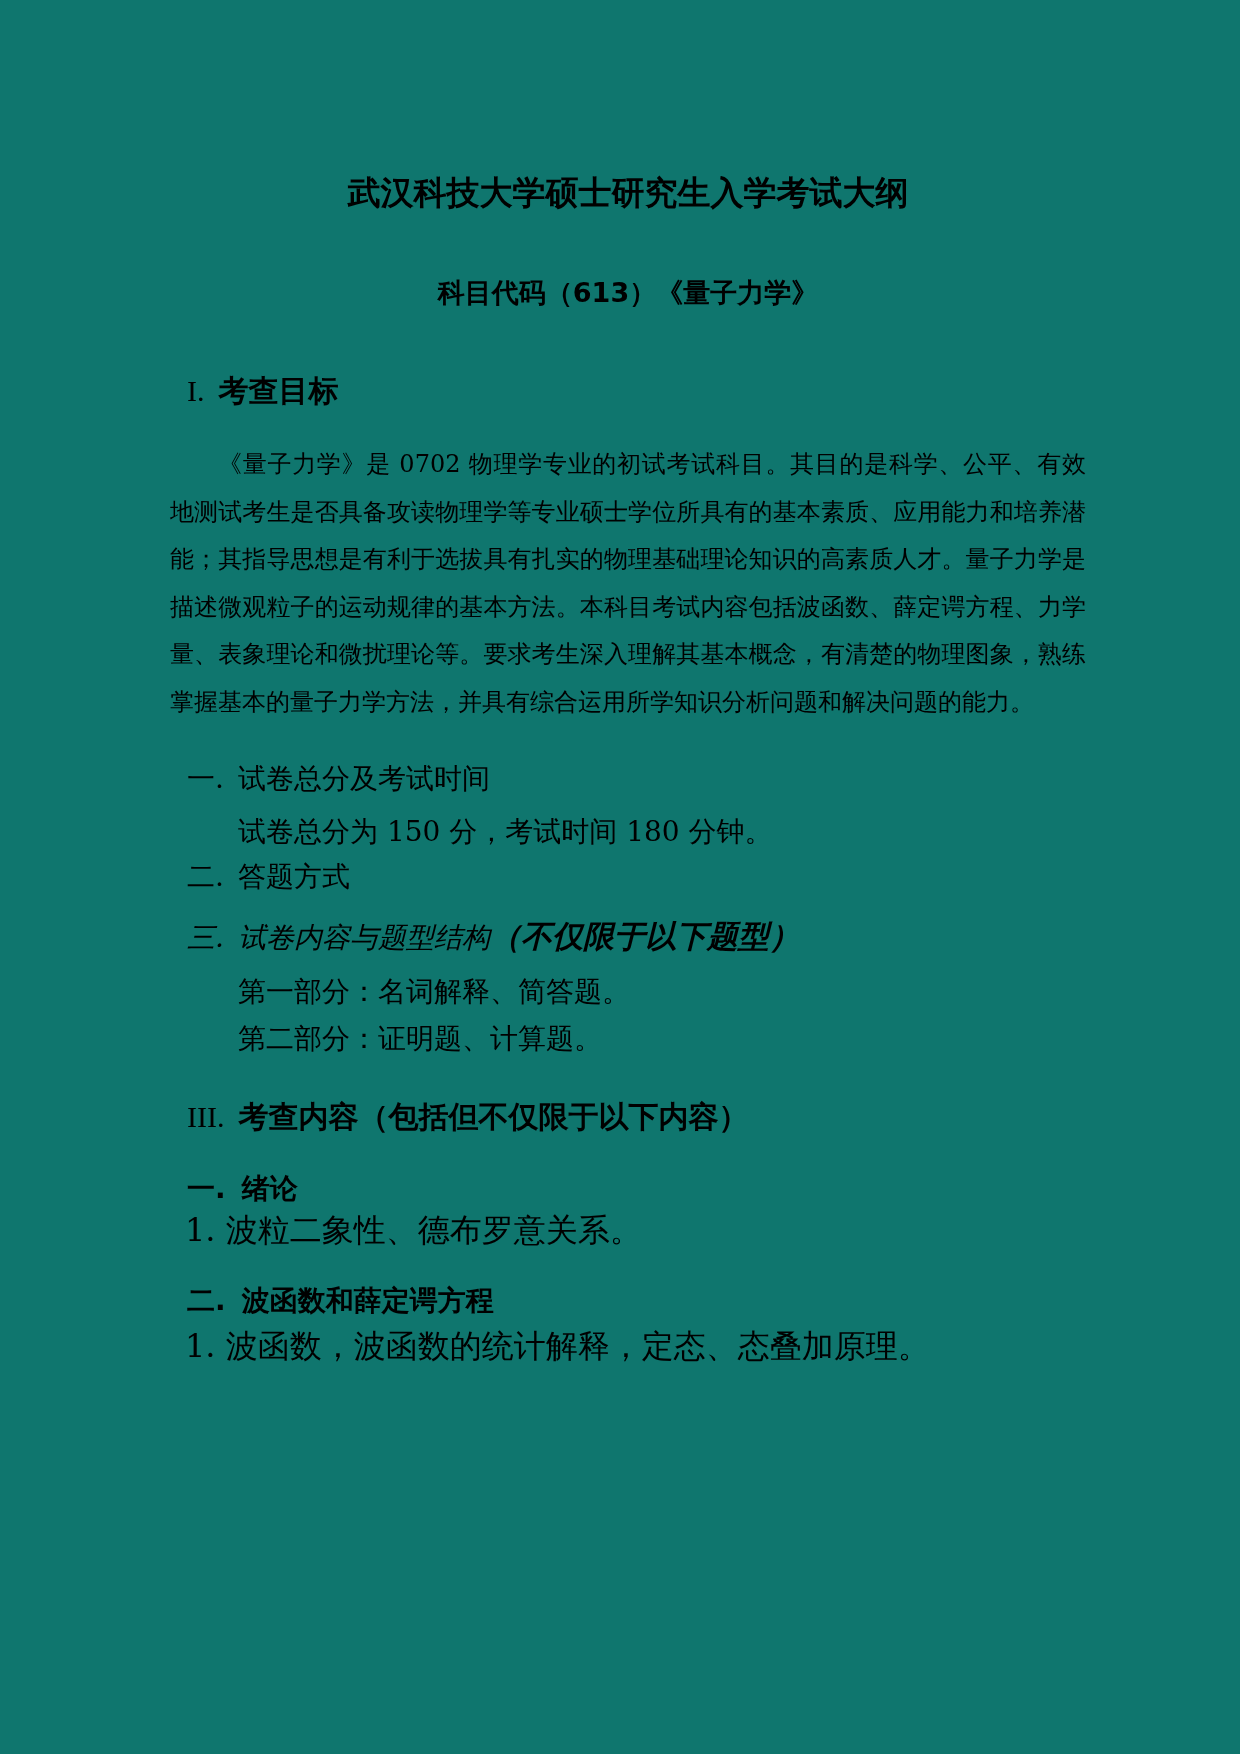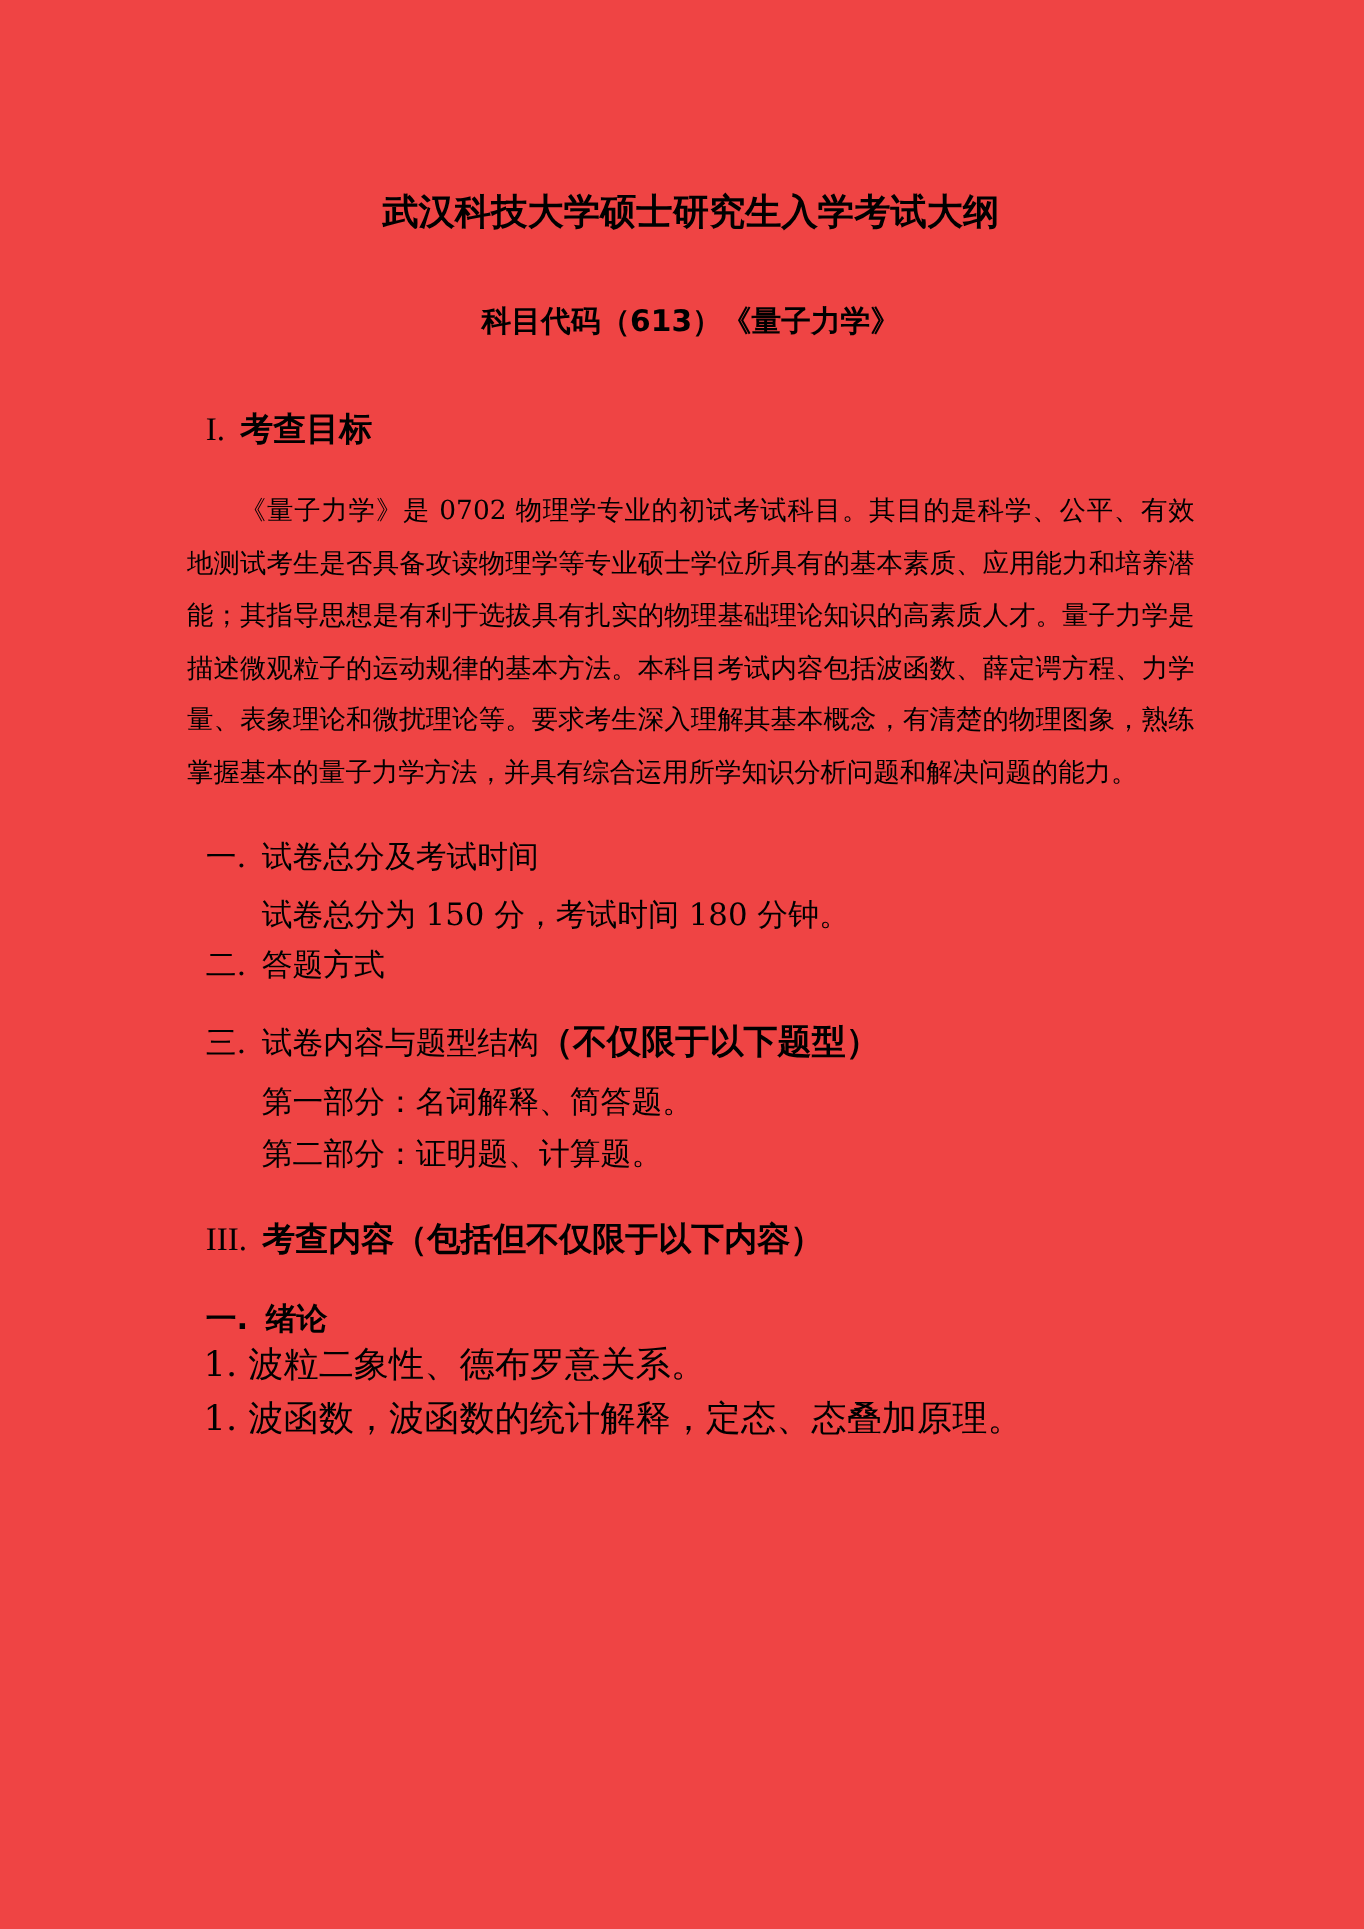--- a/index.html
+++ b/index.html
@@ -1,20 +1,20 @@
 <!DOCTYPE html>
 <html><head>
 <meta charset="utf-8">
 <style>
   html,body { margin:0; padding:0; }
   body { background:#ffffff; }
   .page {
     position:relative;
     width:1240px; height:1754px;
-    background:#ef4444;
+    background:#0f766e;
     color:#000000;
     font-family:"DejaVu Serif","Liberation Serif",serif;
     overflow:hidden;
   }
   .content {
     position:absolute;
     left:170px; top:0;
     width:916px;
   }
   .doc-title {
@@ -51,21 +51,21 @@
     font-size:24px; line-height:47.5px;
     text-align:justify;
     text-indent:2em;
   }
   .list-item {
     margin-left:17px;
     font-size:28px; line-height:47.5px;
   }
   .li-1 { margin-top:29px; }
   .li-2 { margin-top:-2px; }
-  .li-3 { margin-top:21px; line-height:50px; }
+  .li-3 { margin-top:10px; line-height:50px;font-style:italic; }
   .item-label { margin-right:14px; }
   .bold-note {
     font-family:"DejaVu Sans","Liberation Sans",sans-serif;
     font-weight:bold;
     font-size:31px;
   }
   .detail {
     margin-left:68px;
     font-size:28px; line-height:47.5px;
   }
@@ -122,16 +122,19 @@
 
     <div class="sec-heading">
       <span class="numeral">III.</span><span>考查内容（包括但不仅限于以下内容）</span>
     </div>
 
     <div class="topic t-1">
       <span class="item-label">一.</span><span>绪论</span>
     </div>
     <div class="point p-1">1. 波粒二象性、德布罗意关系。</div>
 
+    <div class="topic t-2">
+      <span class="item-label">二.</span><span>波函数和薛定谔方程</span>
+    </div>
     <div class="point p-2">1. 波函数，波函数的统计解释，定态、态叠加原理。</div>
 
   </div>
 </div>
 
 </body></html>

